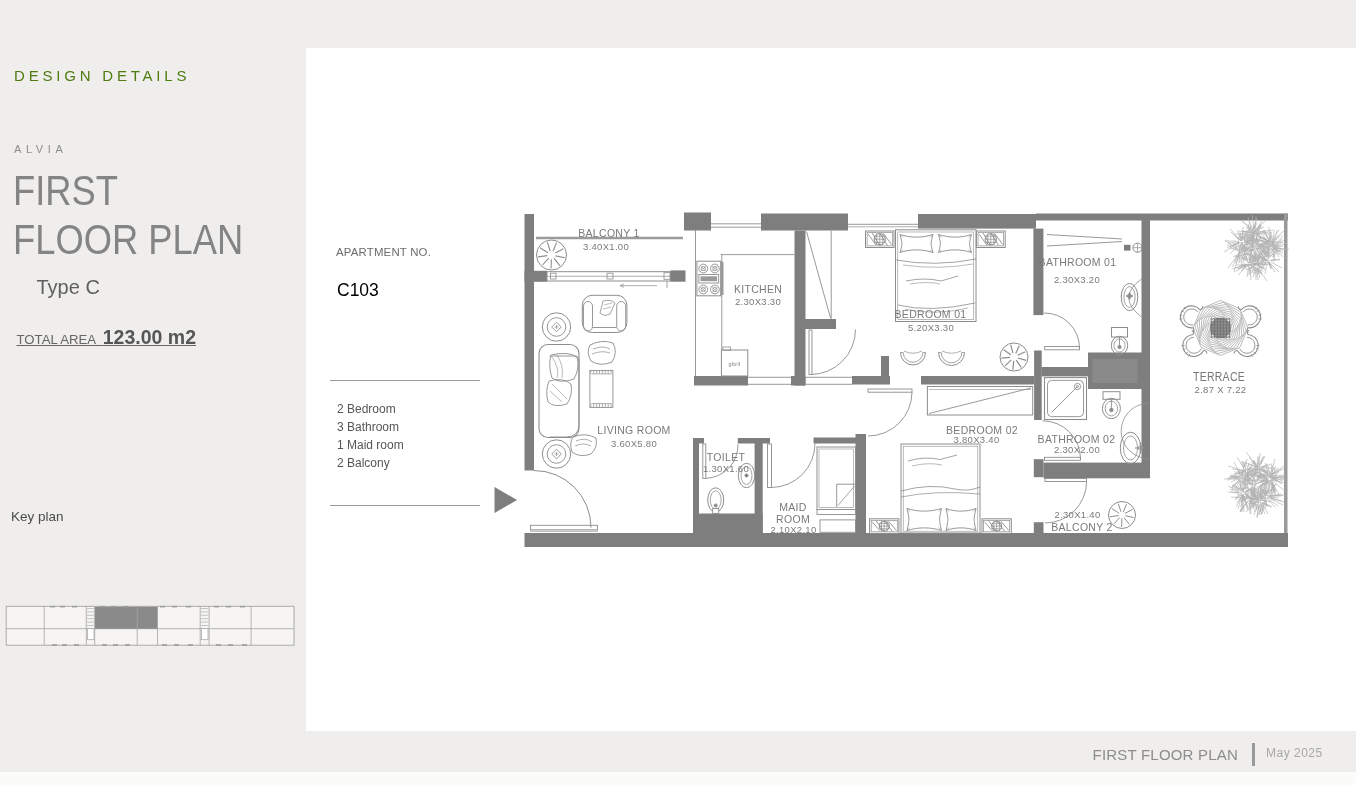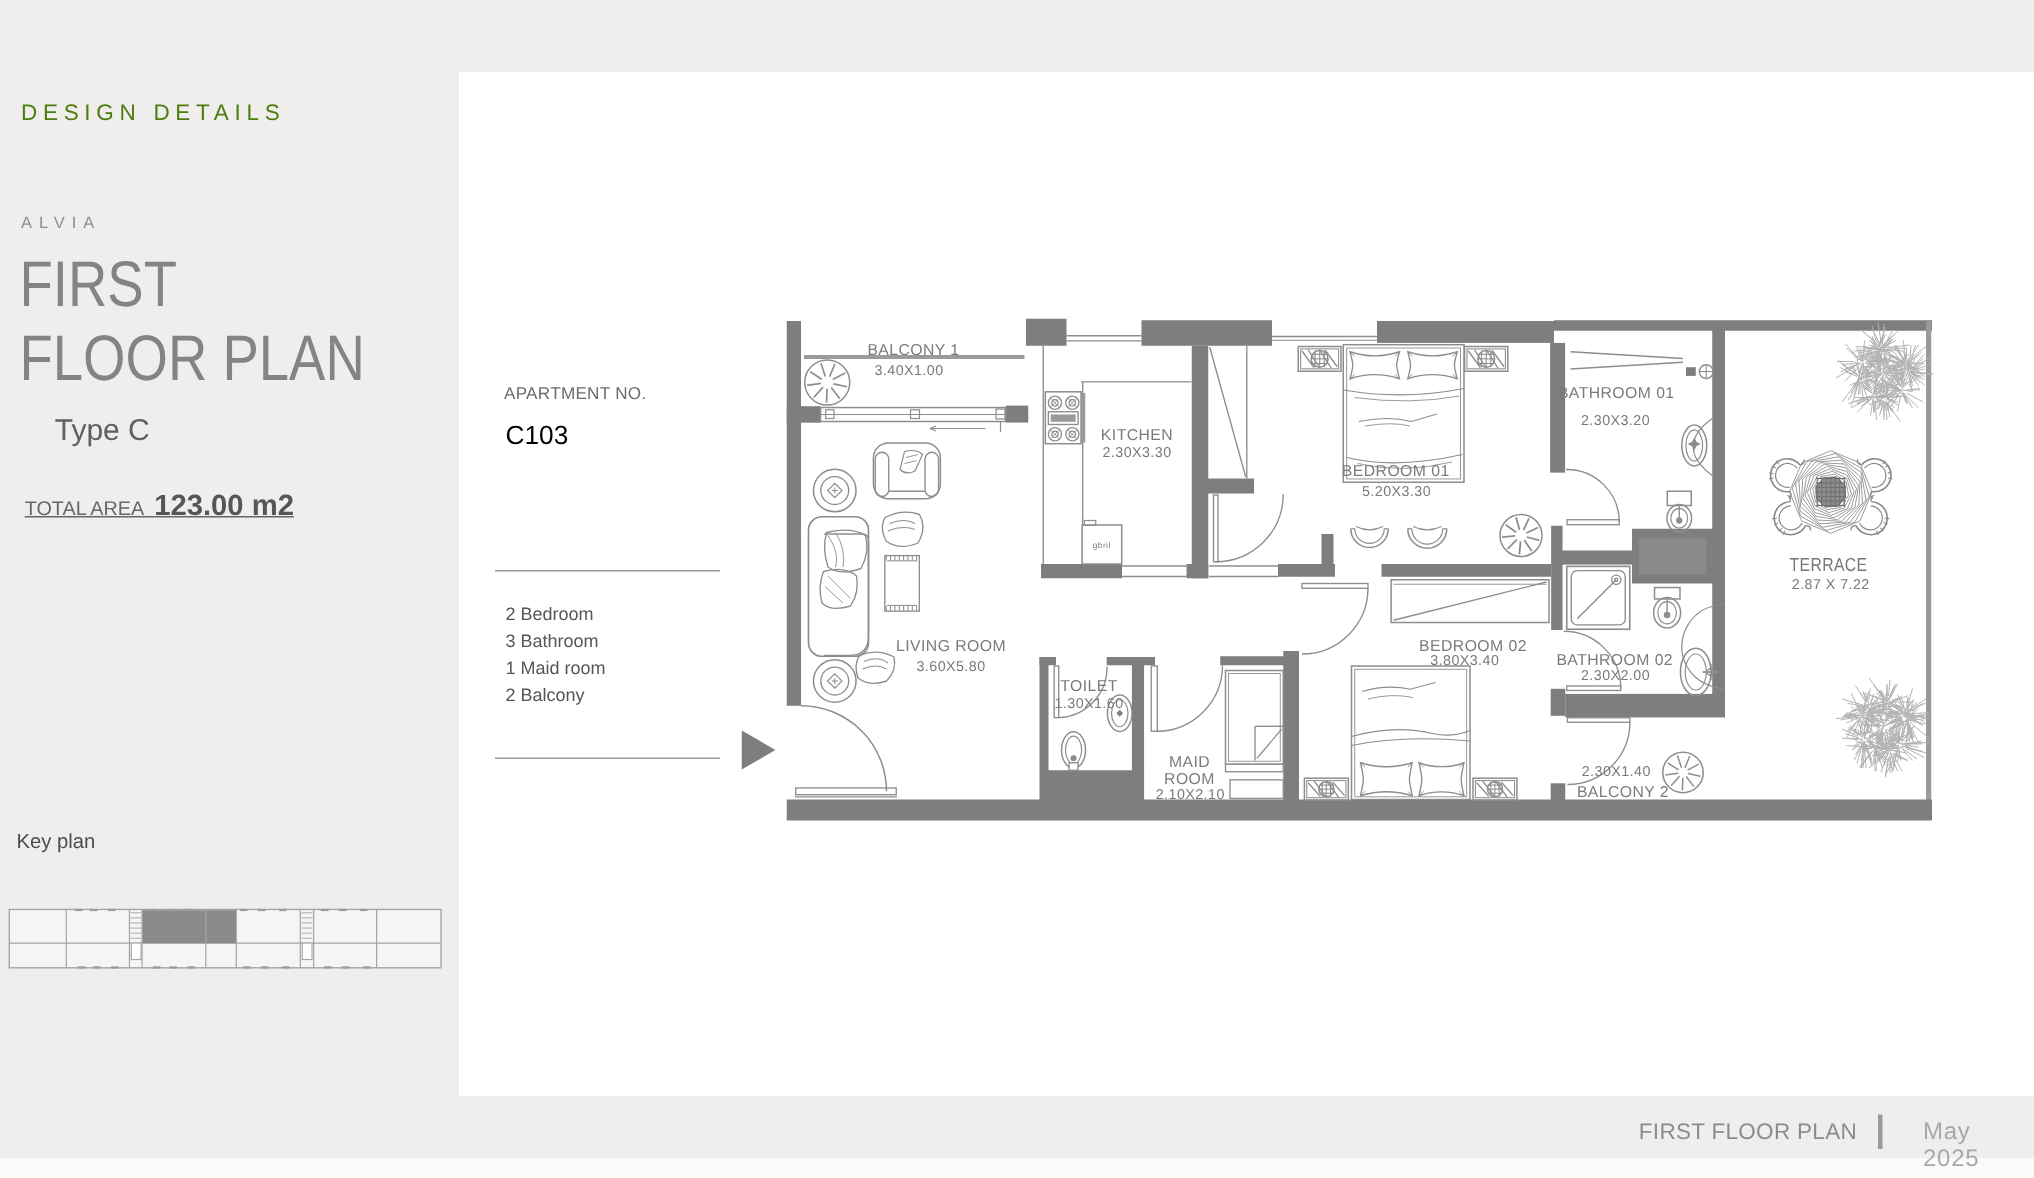--- a/index.html
+++ b/index.html
@@ -9,32 +9,32 @@
 <body>
 <div class="abs" id="graybg"></div>
 <div class="abs" id="white"></div>
 
 <div class="abs" style="left:14px;top:54.5px;font-size:15px;letter-spacing:3.8px;color:#4d7c0f;margin-top:12px;">DESIGN DETAILS</div>
 <div class="abs" style="left:14px;top:143px;font-size:11px;letter-spacing:4.6px;color:#8d8d8d;">ALVIA</div>
 <div class="abs" style="left:13px;top:166px;font-size:43px;line-height:49px;color:#848484;transform:scaleX(0.845);transform-origin:0 0;white-space:pre;">FIRST
 FLOOR PLAN</div>
 <div class="abs" style="left:13.5px;top:276px;font-size:20px;color:#606060;margin-left:23px;">Type C</div>
 <div class="abs" style="left:16.5px;top:326px;font-size:13.2px;color:#666666;text-decoration:underline;">TOTAL AREA &nbsp;<b style="font-size:19.5px;color:#565656;">123.00 m2</b></div>
-<div class="abs" style="left:11px;top:509px;font-size:13.5px;color:#4c4c4c;margin-top:44px;">Key plan</div>
+<div class="abs" style="left:11px;top:509px;font-size:13.5px;color:#4c4c4c;">Key plan</div>
 
-<div class="abs" style="left:336px;top:257px;font-size:11.4px;letter-spacing:0.2px;color:#6c6c6c;">APARTMENT NO.</div>
+<div class="abs" style="left:336px;top:246px;font-size:11.4px;letter-spacing:0.2px;color:#6c6c6c;">APARTMENT NO.</div>
 <div class="abs" style="left:337px;top:279.5px;font-size:17.5px;color:#000000;">C103</div>
 <div class="abs" style="left:330px;top:380px;width:150px;height:1px;background:#9b9b9b;"></div>
 <div class="abs" style="left:337px;top:399.5px;font-size:12px;line-height:18.3px;color:#565656;">2 Bedroom<br>3 Bathroom<br>1 Maid room<br>2 Balcony</div>
 <div class="abs" style="left:330px;top:505px;width:150px;height:1px;background:#9b9b9b;"></div>
 
 <div class="abs" style="left:0;top:731px;width:1356px;height:41px;background:#efeeec;"></div>
 <div class="abs" style="left:0px;top:745.5px;width:1238px;font-size:15px;letter-spacing:0.2px;color:#8c8c8c;text-align:right;">FIRST FLOOR PLAN</div>
 <div class="abs" style="left:1252px;top:743px;width:2.5px;height:23px;background:#9a9a9a;"></div>
-<div class="abs" style="left:1266px;top:746px;font-size:16px;letter-spacing:0.5px;color:#a8a8a8;margin-left:16px;">May 2025</div>
+<div class="abs" style="left:1266px;top:746px;font-size:12px;letter-spacing:0.5px;color:#a8a8a8;">May 2025</div>
 <svg class="abs" style="left:0;top:0;" width="1356" height="785" viewBox="0 0 1356 785">
 <rect x="524.5" y="214" width="9.5" height="256.5" fill="#7e7e7e"></rect>
 <rect x="524.5" y="270.8" width="22.5" height="11" fill="#7e7e7e"></rect>
 <rect x="670.5" y="270.4" width="15" height="11.3" fill="#7e7e7e"></rect>
 <rect x="684" y="212.5" width="27" height="18" fill="#7e7e7e"></rect>
 <rect x="761" y="213.5" width="87" height="17" fill="#7e7e7e"></rect>
 <rect x="794.5" y="230.5" width="11" height="155" fill="#7e7e7e"></rect>
 <rect x="694" y="376" width="54" height="9.5" fill="#7e7e7e"></rect>
 <rect x="791" y="376" width="14.5" height="9.5" fill="#7e7e7e"></rect>
 <rect x="918" y="214" width="118" height="14.6" fill="#7e7e7e"></rect>

